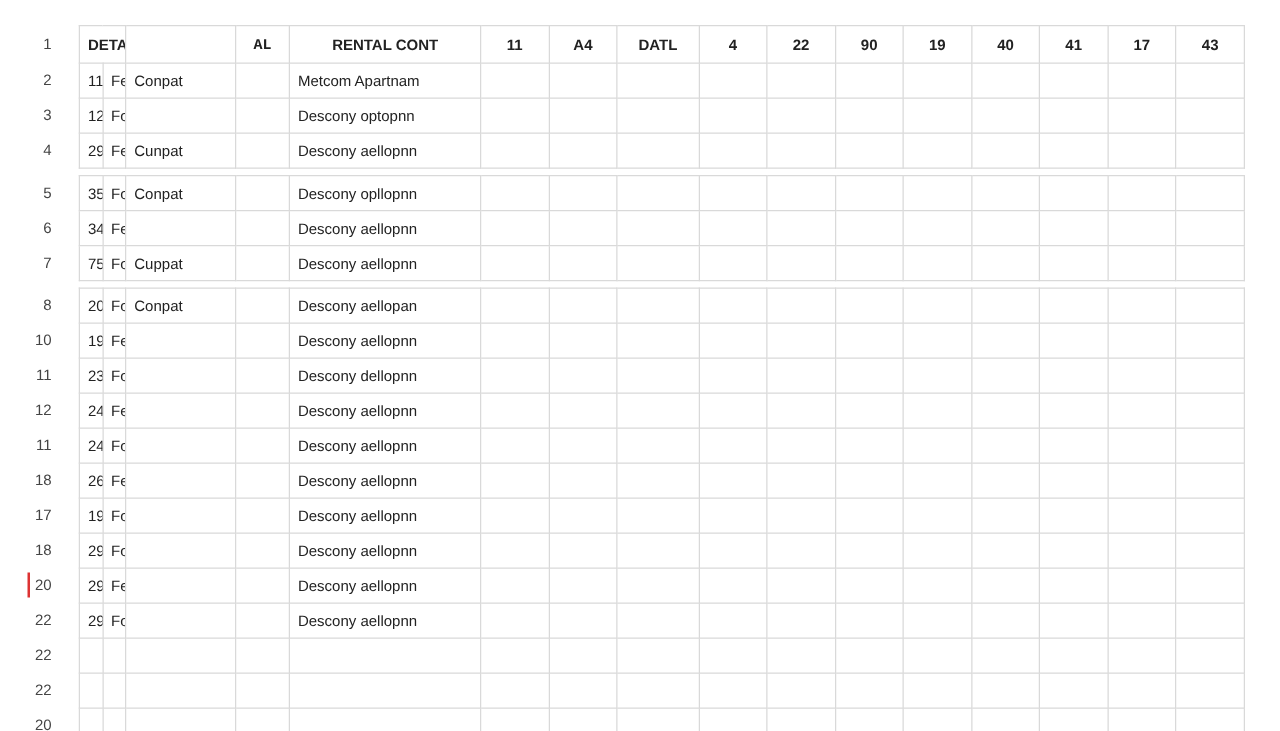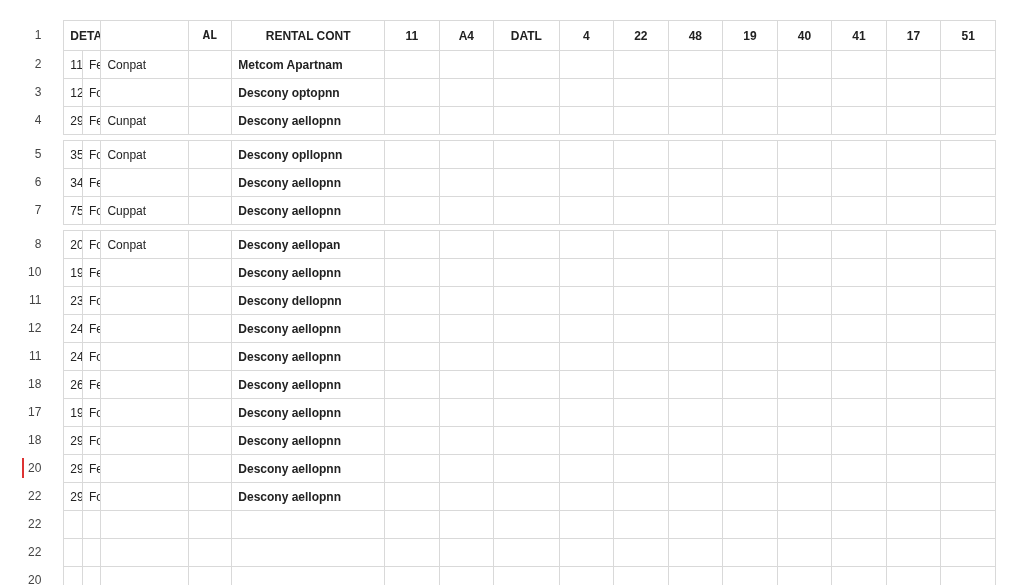--- a/index.html
+++ b/index.html
@@ -63,21 +63,21 @@
     text-align: center;
     background: #fff;
   }
   .grid td { background: #fff; }
   .gap-row td { height: 6px; padding: 0; border-left: 0; border-right: 0; border-top: 0; border-bottom: 0; }
   
   .c0 { width: 34px; text-align: right; }
   .c1 { width: 60px; }
   .c2 { width: 80px; }
   .c3 { width: 40px; text-align: center; font-family: Liberation Mono, monospace; }
-  .c4 { width: 140px; font-weight: bold; }
+  .c4 { width: 140px; }
   .cN { width: 50px; text-align: center; }
   .cW { width: 60px; text-align: center; margin-top: 12px; }
 </style>
 </head>
 <body>
 
 <div class="sheet">
   <div class="rownums" id="rownums">
       <div class="rn header">1</div>
       <div class="rn">2</div>
@@ -107,26 +107,26 @@
       <tr>
         <th class="c0" colspan="2">DETAIL</th>
         <th class="c2"></th>
         <th class="c3">AL</th>
         <th class="c4">RENTAL CONT</th>
         <th class="cN">11</th>
         <th class="cN">A4</th>
         <th class="cW">DATL</th>
         <th class="cN">4</th>
         <th class="cN">22</th>
-        <th class="cN">48</th>
+        <th class="cN">90</th>
         <th class="cN">19</th>
         <th class="cN">40</th>
         <th class="cN">41</th>
         <th class="cN">17</th>
-        <th class="cN">51</th>
+        <th class="cN">43</th>
       </tr>
     </thead>
     <tbody id="gridbody">
         <tr>
           <td class="c0">11</td>
           <td class="c1">Fercel</td>
           <td class="c2">Conpat</td>
           <td class="c3"></td>
           <td class="c4">Metcom Apartnam</td>
           <td class="cN"></td>

